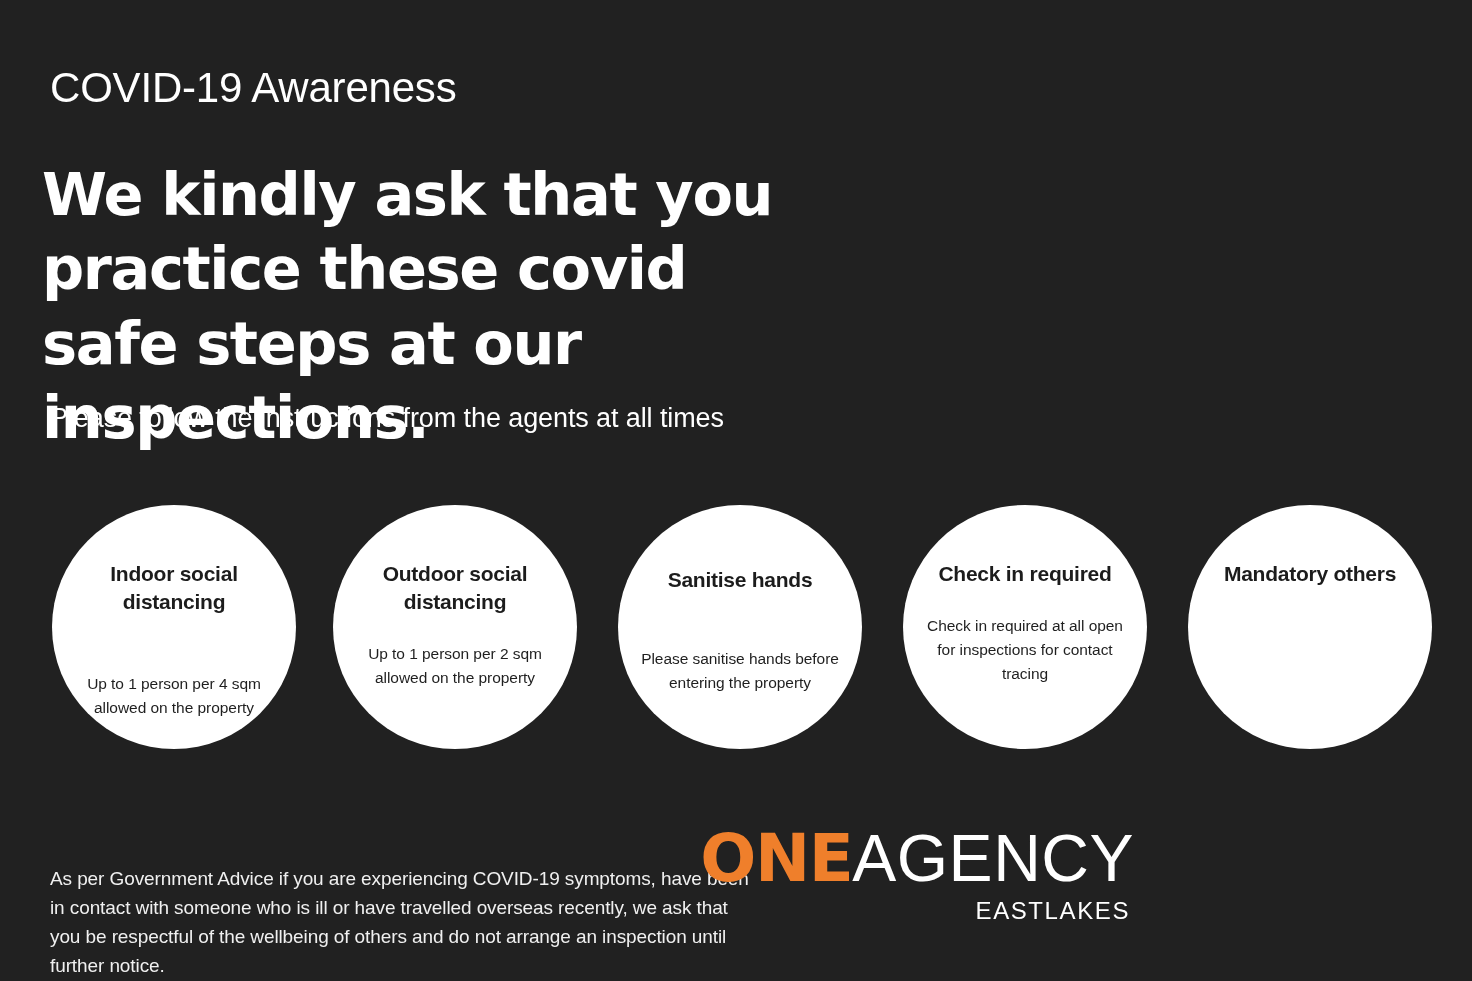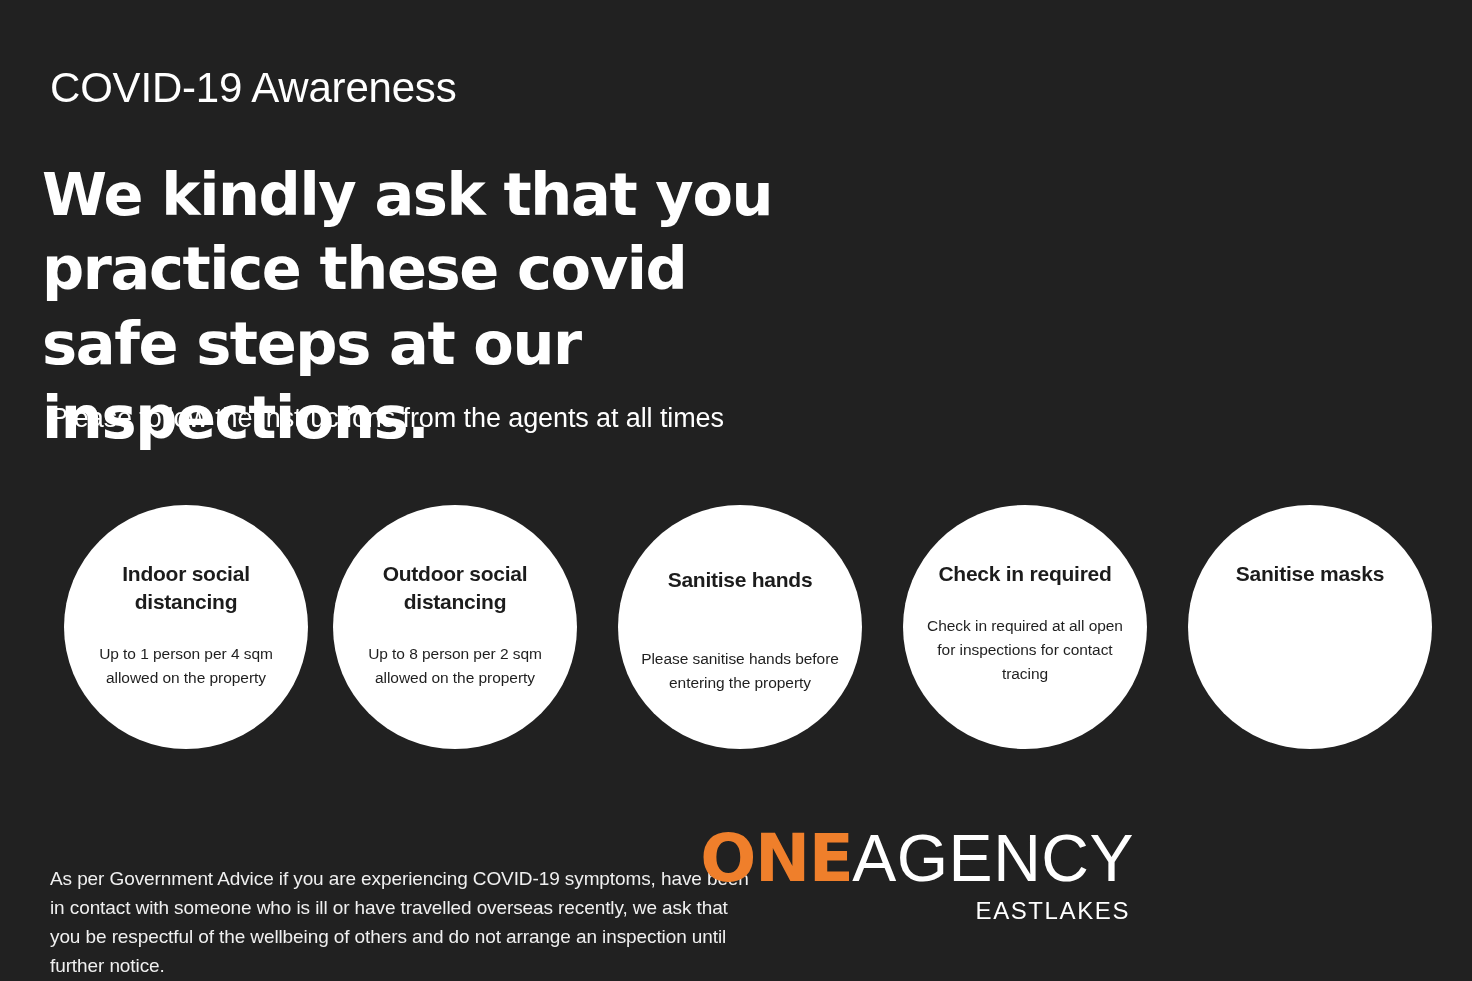--- a/index.html
+++ b/index.html
@@ -80,21 +80,21 @@
     border-radius: 50%;
     background: #ffffff;
     color: #1a1a1a;
     text-align: center;
     padding: 0 22px;
     display: flex;
     flex-direction: column;
     align-items: center;
   }
 
-  .circle-0 { left: 16px; }
+  .circle-0 { left: 4px; gap: 30px; }
   .circle-1 { left: 285px; }
   .circle-2 { left: 570px; }
   .circle-3 { left: 855px; }
   .circle-4 { left: 1140px; }
 
   .circle-title {
     font-size: 21px;
     font-weight: 700;
     line-height: 1.33;
     letter-spacing: -0.25px;
@@ -187,35 +187,35 @@
 
   <div class="circle-row">
 
     <div class="circle two-line circle-0">
       <div class="circle-title">Indoor social distancing</div>
       <div class="circle-body">Up to 1 person per 4 sqm allowed on the property</div>
     </div>
 
     <div class="circle two-line circle-1">
       <div class="circle-title">Outdoor social distancing</div>
-      <div class="circle-body">Up to 8 person per 2 sqm allowed on the property</div>
+      <div class="circle-body">Up to 1 person per 2 sqm allowed on the property</div>
     </div>
 
     <div class="circle one-line circle-2">
       <div class="circle-title">Sanitise hands</div>
       <div class="circle-body">Please sanitise hands before entering the property</div>
     </div>
 
     <div class="circle two-line circle-3">
       <div class="circle-title">Check in required</div>
       <div class="circle-body">Check in required at all open for inspections for contact tracing</div>
     </div>
 
     <div class="circle two-line circle-4">
-      <div class="circle-title">Sanitise masks</div>
+      <div class="circle-title">Mandatory others</div>
     </div>
 
   </div>
 
   <p class="disclaimer">As per Government Advice if you are experiencing COVID-19 symptoms, have been in contact with someone who is ill or have travelled overseas recently, we ask that you be respectful of the wellbeing of others and do not arrange an inspection until further notice.</p>
 
   <div class="logo">
     <span class="logo-main"><span class="logo-one">ONE</span><span class="logo-agency">AGENCY</span></span>
     <span class="logo-sub">EASTLAKES</span>
   </div>

